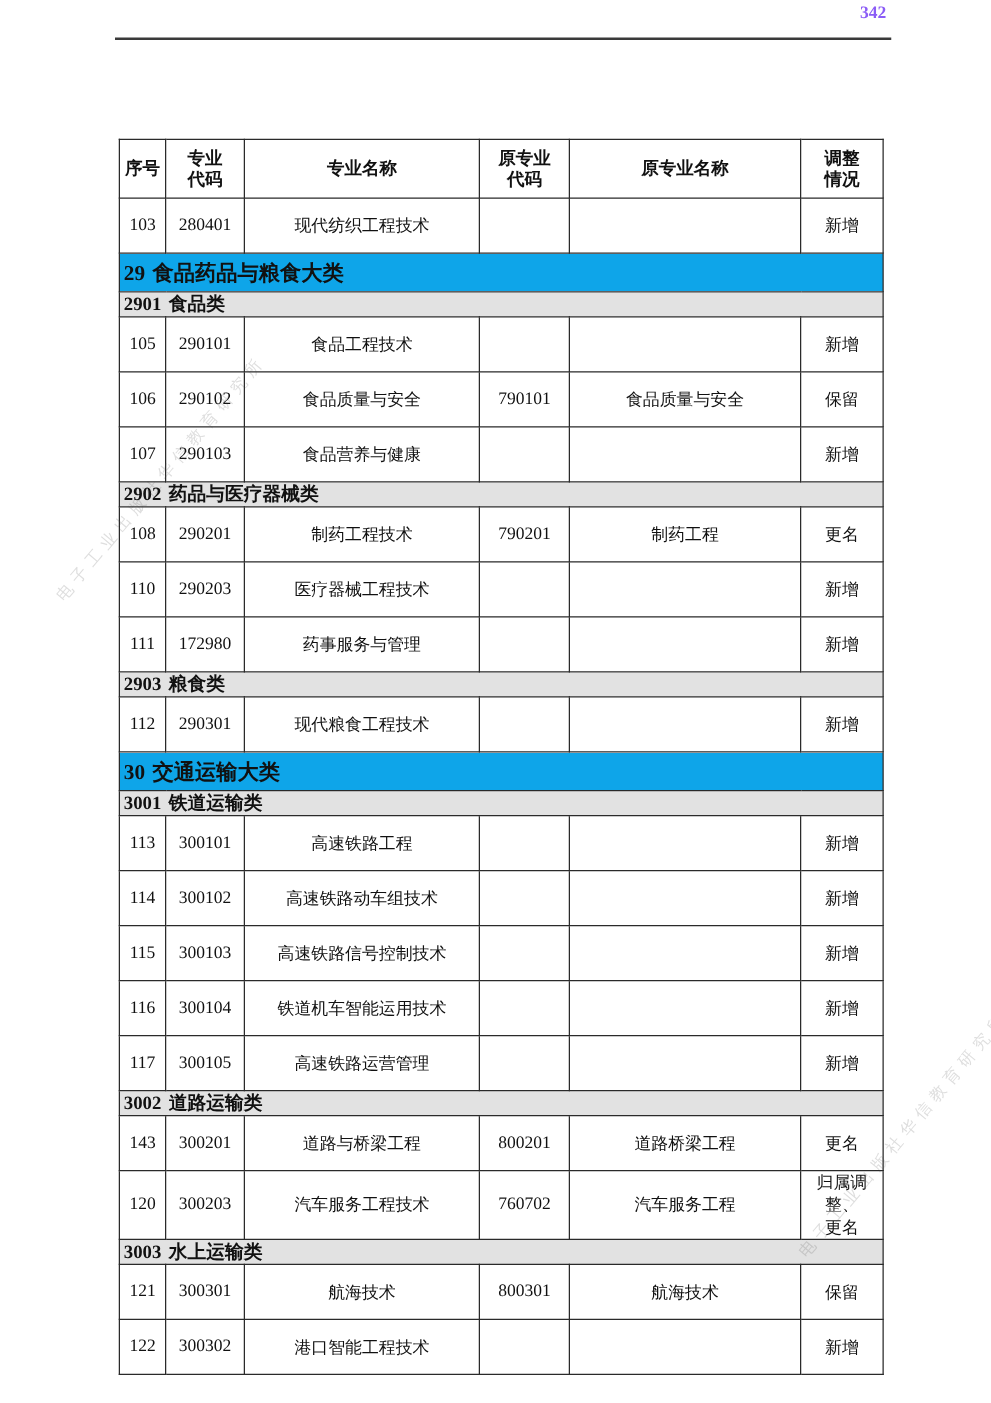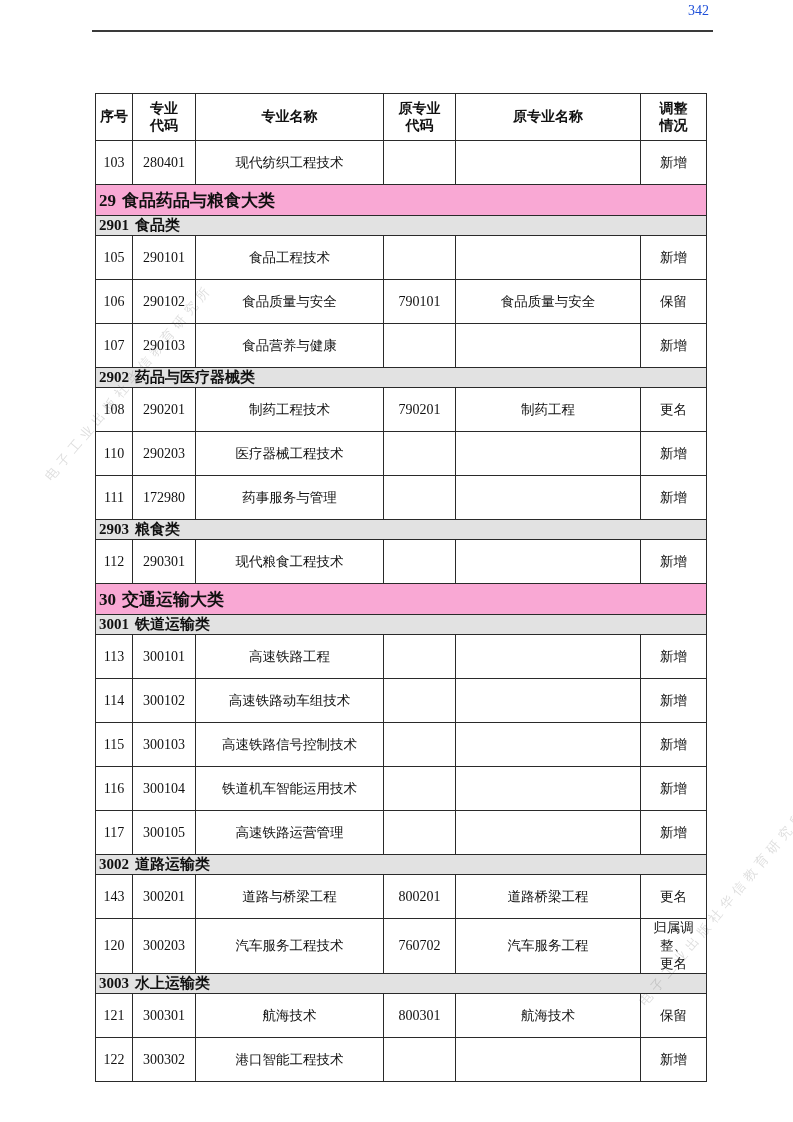--- a/index.html
+++ b/index.html
@@ -15,35 +15,35 @@
     height: 1122px;
     background: #ffffff;
     overflow: hidden;
   }
   .page-number {
     position: absolute;
     top: 3px;
     right: 84px;
     font-family: "Liberation Serif", serif;
     font-size: 14px;
-    font-weight: normal;
-    color: #1d4ed8;
+    font-weight: bold;
+    color: #8b5cf6;
   }
   .header-rule {
     position: absolute;
     left: 92px;
     top: 30px;
     width: 621px;
     height: 2px;
     background: #3a3a3a;
   }
   table.majors {
     position: absolute;
     left: 95px;
-    top: 93px;
+    top: 111px;
     width: 611px;
     border-collapse: collapse;
     table-layout: fixed;
     font-size: 13.5px;
     padding-left: 32px;
   }
   table.majors th, table.majors td {
     border: 1px solid #2a2a2a;
     padding: 0 3px;
     white-space: pre-line;
@@ -66,21 +66,21 @@
   td.c-left   { text-align: center; padding-left: 4px; }
   .num {
     font-family: "Liberation Serif", serif;
     font-size: 14px;
   }
   td.band {
     font-weight: bold;
     text-align: left;
     padding-left: 4px;
   }
-  td.band-sec  { background: #f9a8d4; font-size: 17px; }
+  td.band-sec  { background: #0ea5e9; font-size: 17px; }
   td.band-sub  { background: #e2e2e2; font-size: 15px; }
   td.band .band-num {
     font-family: "Liberation Serif", serif;
     font-weight: bold;
     margin-right: 6px;
   }
   .watermark {
     position: absolute;
     white-space: nowrap;
     font-size: 13px;

